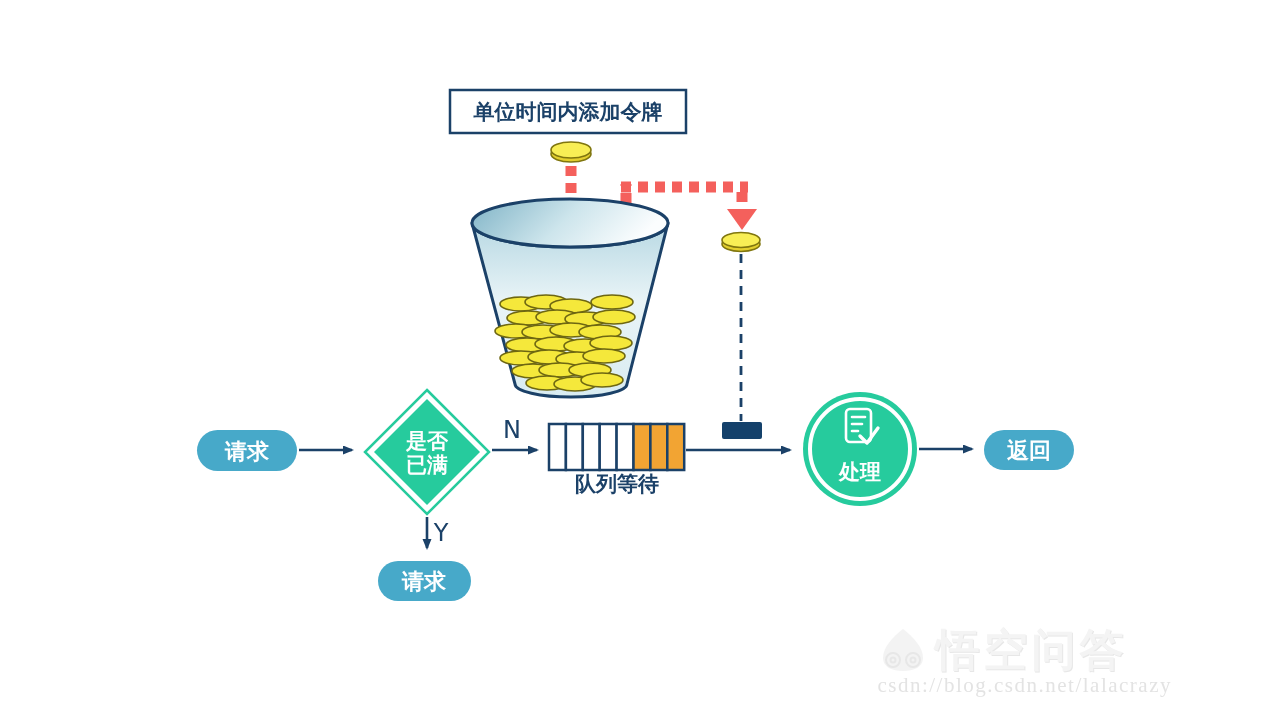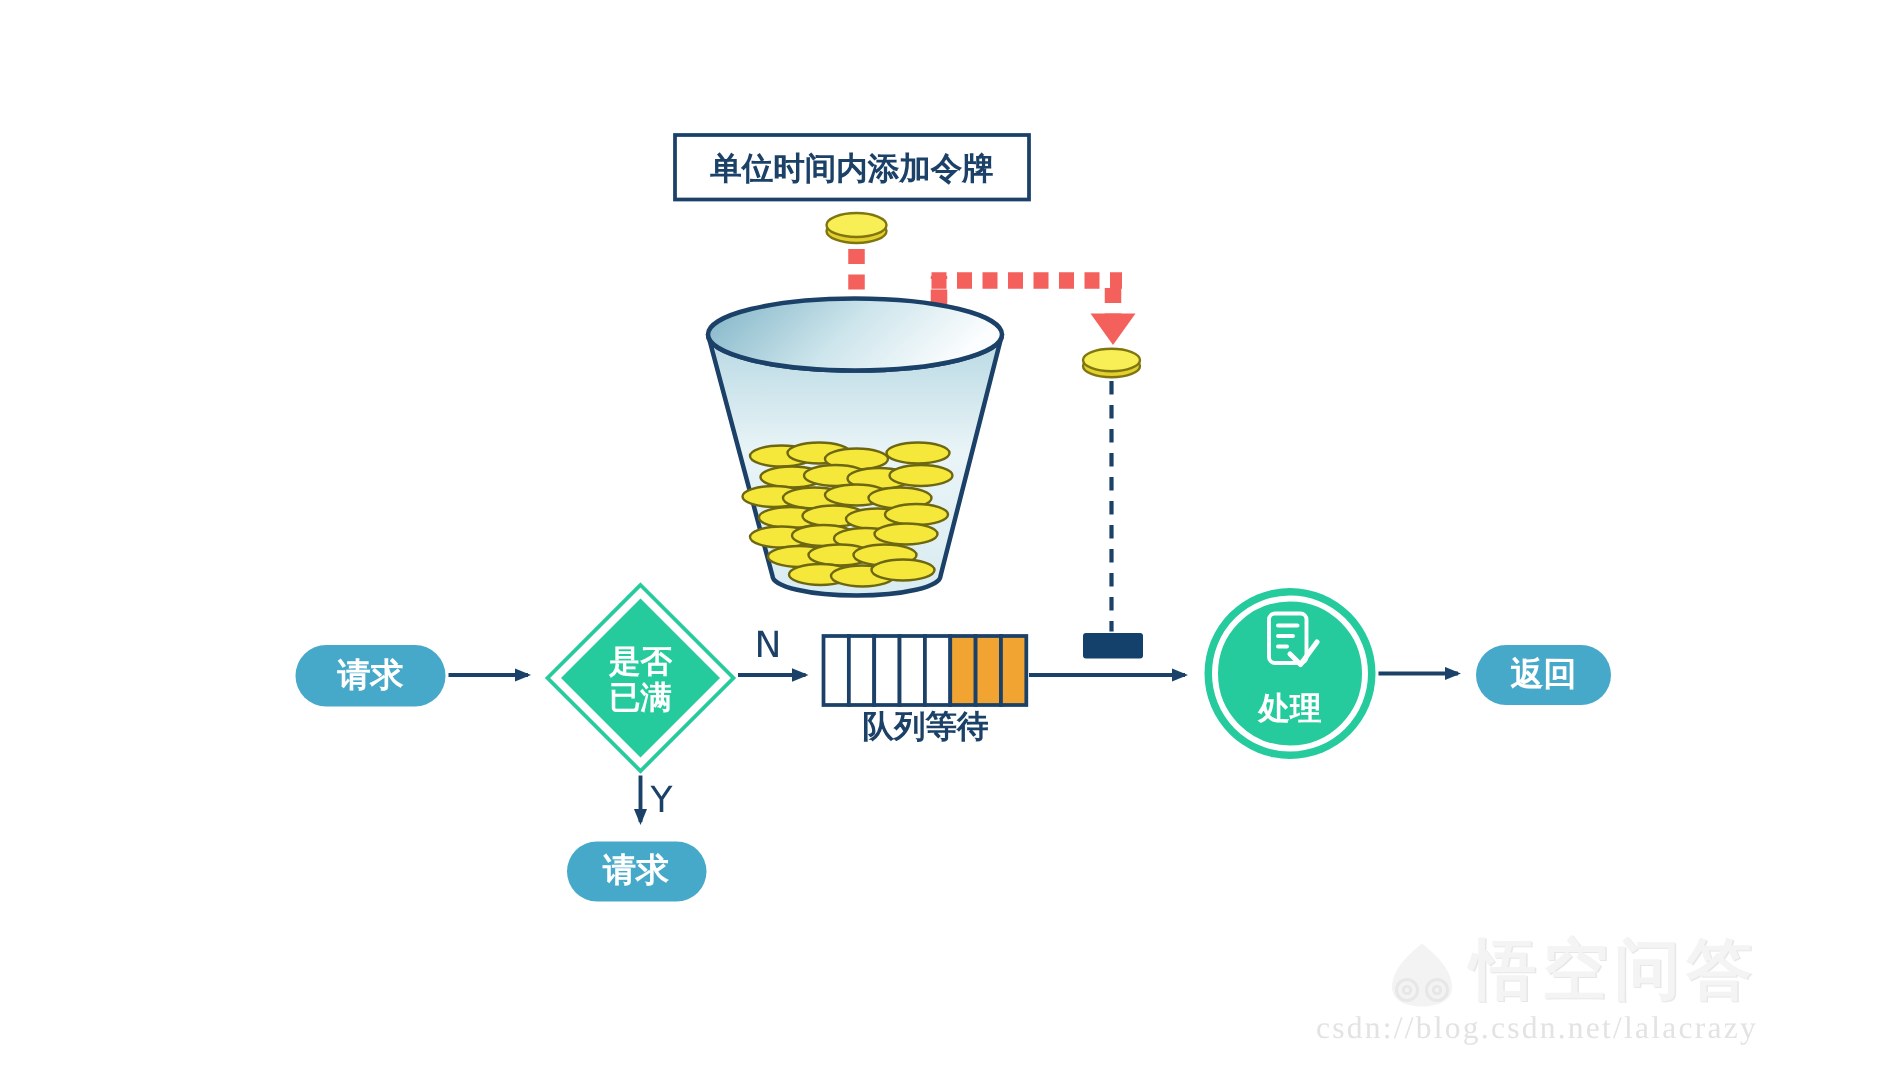--- a/index.html
+++ b/index.html
@@ -14,23 +14,22 @@
   .wm{
     position:absolute;
     right:20px;
     bottom:18px;
     text-align:right;
     pointer-events:none;
   }
   .wm-brandrow{
     display:flex;
     align-items:center;
-    justify-content:flex-end;
+    justify-content:flex-start;
     gap:6px;
-    font-family:Liberation Mono, monospace;
   }
   .wm-brand{
     font-size:44px;
     font-weight:bold;
     color:#f4f4f4;
     letter-spacing:4px;
     text-shadow:1px 1px 0 #e7e7e7, -1px -1px 0 #ffffff;
     line-height:1;
   }
   .wm-url{

